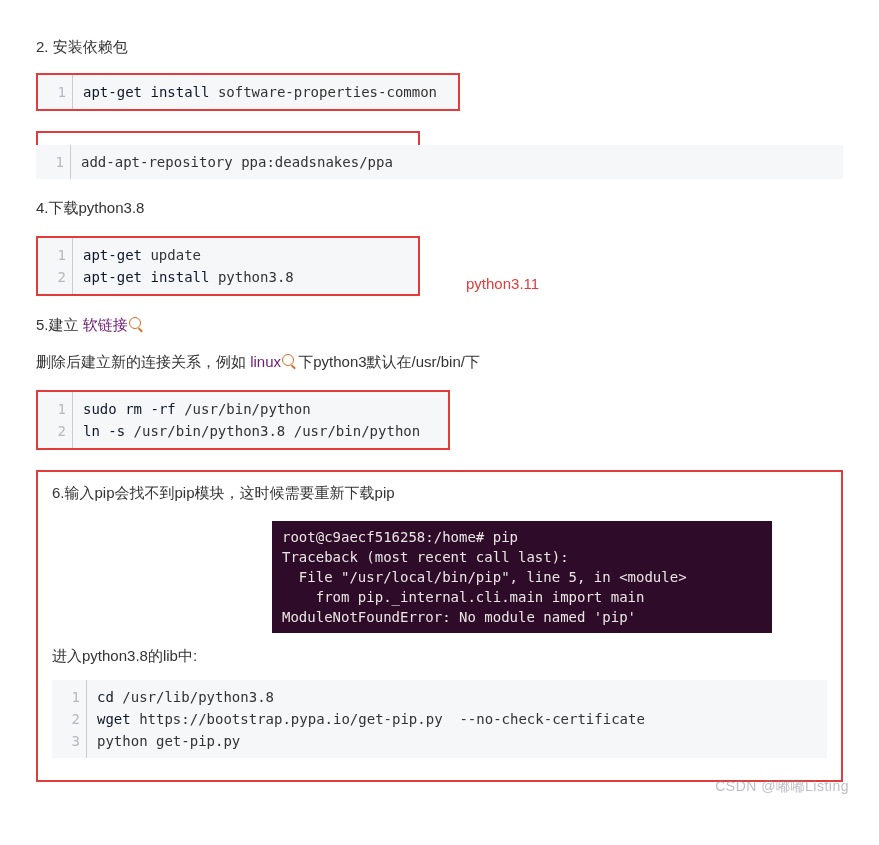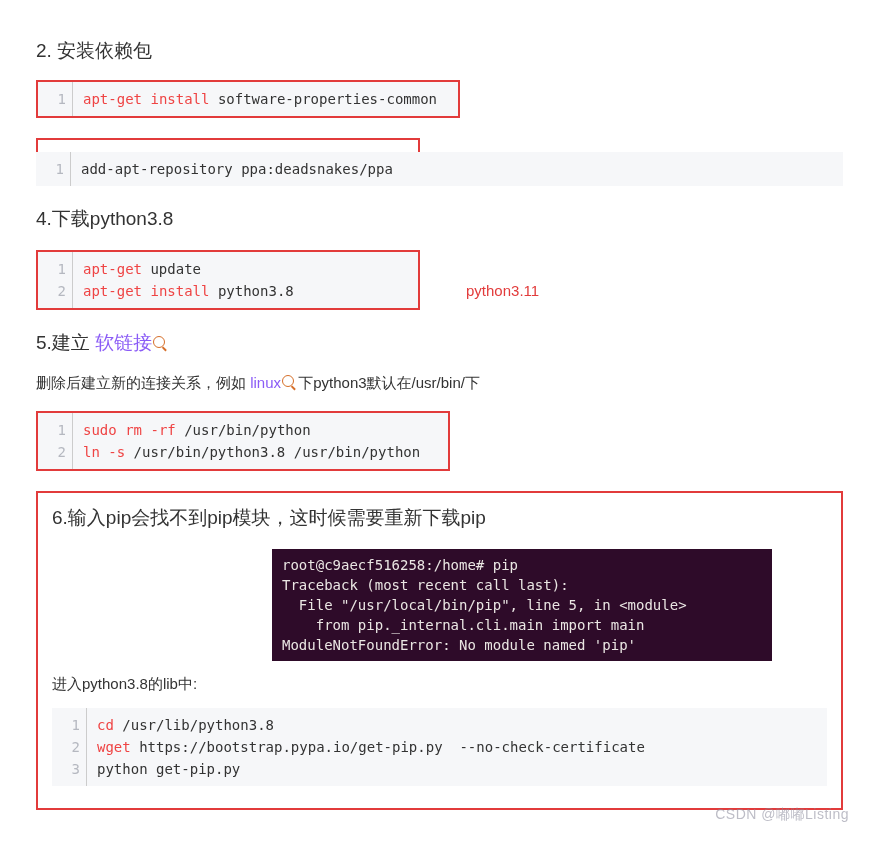--- a/index.html
+++ b/index.html
@@ -9,21 +9,21 @@
     font-size: 15px;
     color: #333;
     background: #fff;
     width: 879px;
   }
   .content {
     padding: 28px 36px 20px 36px;
   }
   .step-head {
     margin: 10px 0 18px 0;
-    font-size: 19px;
+    font-size: 15px;
     color: #333;
   }
   .codeblock {
     background: #f6f7f9;
     display: flex;
     font-family: "Consolas", "Menlo", monospace;
     font-size: 14px;
     margin: 0 0 20px 0;
   }
   .gutter {
@@ -34,35 +34,35 @@
     border-right: 1px solid #ccc;
     user-select: none;
   }
   .gutter .ln { display:block; line-height: 22px; }
   .codelines {
     padding: 6px 10px;
     flex: 1;
     line-height: 22px;
     white-space: pre;
   }
-  .kw { color: #ef4444; }
+  .kw { color: #0f172a; }
   .box-red { border: 2px solid #e23b3b; }
   .step2-box { margin-top: -2px; padding:0; }
   .step3-faux {
     
     height: 30px;
     margin-bottom: -20px;
   }
   .note-red {
     position: absolute;
     color: #e23b3b;
     font-size: 15px;
   }
   .rel { position: relative; }
-  .link-orange { color: #8b5cf6; text-align: center; }
+  .link-orange { color: #701a75; text-align: center; }
   .search-icon {
     display: inline-block;
     width: 10px; height: 10px;
     border: 1.5px solid #d66f2a;
     border-radius: 50%;
     position: relative;
     vertical-align: 1px;
     margin-left: 1px;
   }
   .search-icon::after {

